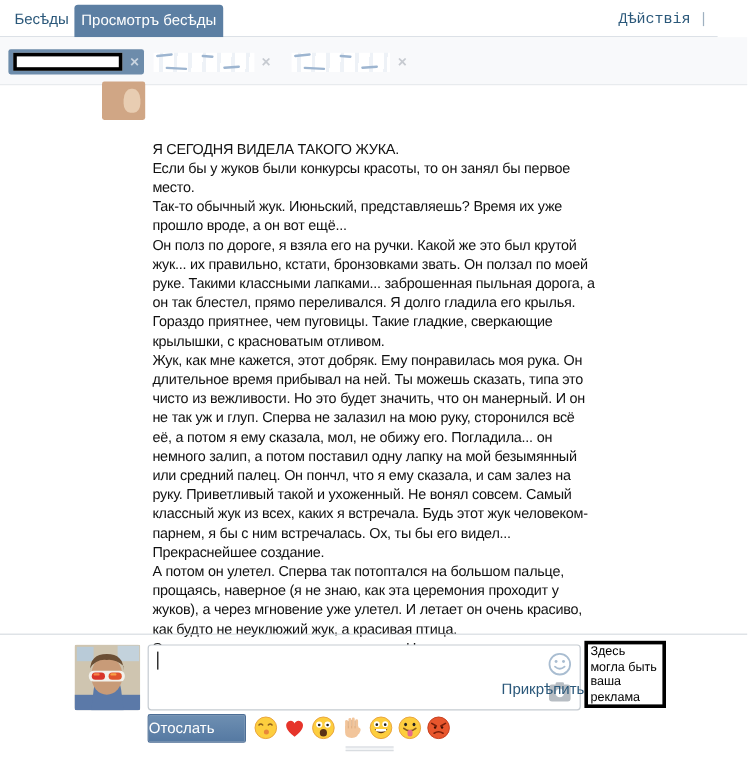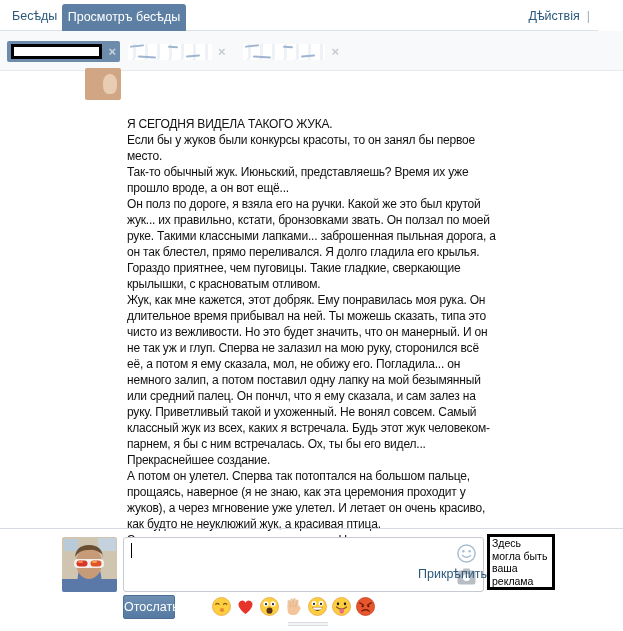--- a/index.html
+++ b/index.html
@@ -10,21 +10,21 @@
     font-family:"Liberation Sans", sans-serif; color:#000;
   }
   
   .topbar { position:absolute; left:0; top:0; width:598px; height:31px; background:#fff; border-bottom:1px solid #dce1e7; }
   .tab-plain { position:absolute; left:12px; top:9px; font-size:12.5px; color:#2b587a; cursor:pointer; }
   .tab-active {
     position:absolute; left:62px; top:4px; width:124px; height:27px;
     background:#5c7fa3; border-radius:3px 3px 0 0; color:#fff;
     font-size:12.5px; line-height:27px; text-align:center; cursor:pointer;
   }
-  .top-links { position:absolute; right:8px; top:9px; font-size:12.5px; color:#2b587a; display:flex; gap:7px; }
+  .top-links { position:absolute; right:8px; top:9px; font-size:12.5px; color:#2b587a; display:flex; gap:7px;font-family:Liberation Mono, monospace; }
   .top-links .sep { color:#9fb0c0; }
   .top-links span { cursor:pointer; }
   
   .chips-row { position:absolute; left:0; top:31px; width:623px; height:40px; background:#f8f9fb; border-bottom:1px solid #e8ebee; }
   .chip {
     position:absolute; top:10px; height:21px; border-radius:2px;
     display:flex; align-items:center; font-size:12px;
   }
   .chip-solid { left:7px; width:113px; background:#6d8cab; padding:0 4px; }
   .censor-black { width:91px; height:15px; background:#fff; border:3px solid #000; }
@@ -64,21 +64,21 @@
   .caret { position:absolute; left:7px; top:5px; width:1px; height:15px; background:#000; animation:blink 1s steps(1) infinite; }
   @keyframes blink { 50% { opacity:0; } }
   .picker-icon { position:absolute; right:6px; top:5px; width:21px; height:21px; cursor:pointer; }
   .camera-icon { position:absolute; right:7px; top:30px; width:19px; height:17px; cursor:pointer; }
   .ad-box {
     position:absolute; left:487px; top:534px; width:68px; height:56px;
     background:#fff; border:3px solid #000; padding:0 2px;
     font-size:10.5px; line-height:12.5px; white-space:pre-line; color:#000;
   }
   .send-btn {
-    position:absolute; left:123px; top:595px; width:52px; height:24px;
+    position:absolute; left:123px; top:595px; width:82px; height:24px;
     background:linear-gradient(#6e8fb2,#5579a2); border:1px solid #4d6e95; border-radius:2px;
     color:#fff; font-size:12.5px; text-align:left; line-height:22px; cursor:pointer;
     font-family:"Liberation Sans", sans-serif;
   }
   .emoji-row { position:absolute; left:211px; top:596px; display:flex; gap:3px; }
   .emoji-row .em { width:21px; height:21px; cursor:pointer; display:inline-block; }
   .attach-link { position:absolute; left:418px; top:567px; font-size:12.5px; color:#2b587a; cursor:pointer; }
   .grip { position:absolute; left:288px; top:622px; width:40px; height:4px;
     border-top:1px solid #d9dde1; border-bottom:1px solid #d9dde1; background:#f2f4f6; cursor:ns-resize; }
   .watermark { position:absolute; left:570px; top:613px; font-size:11.5px; font-weight:bold;

